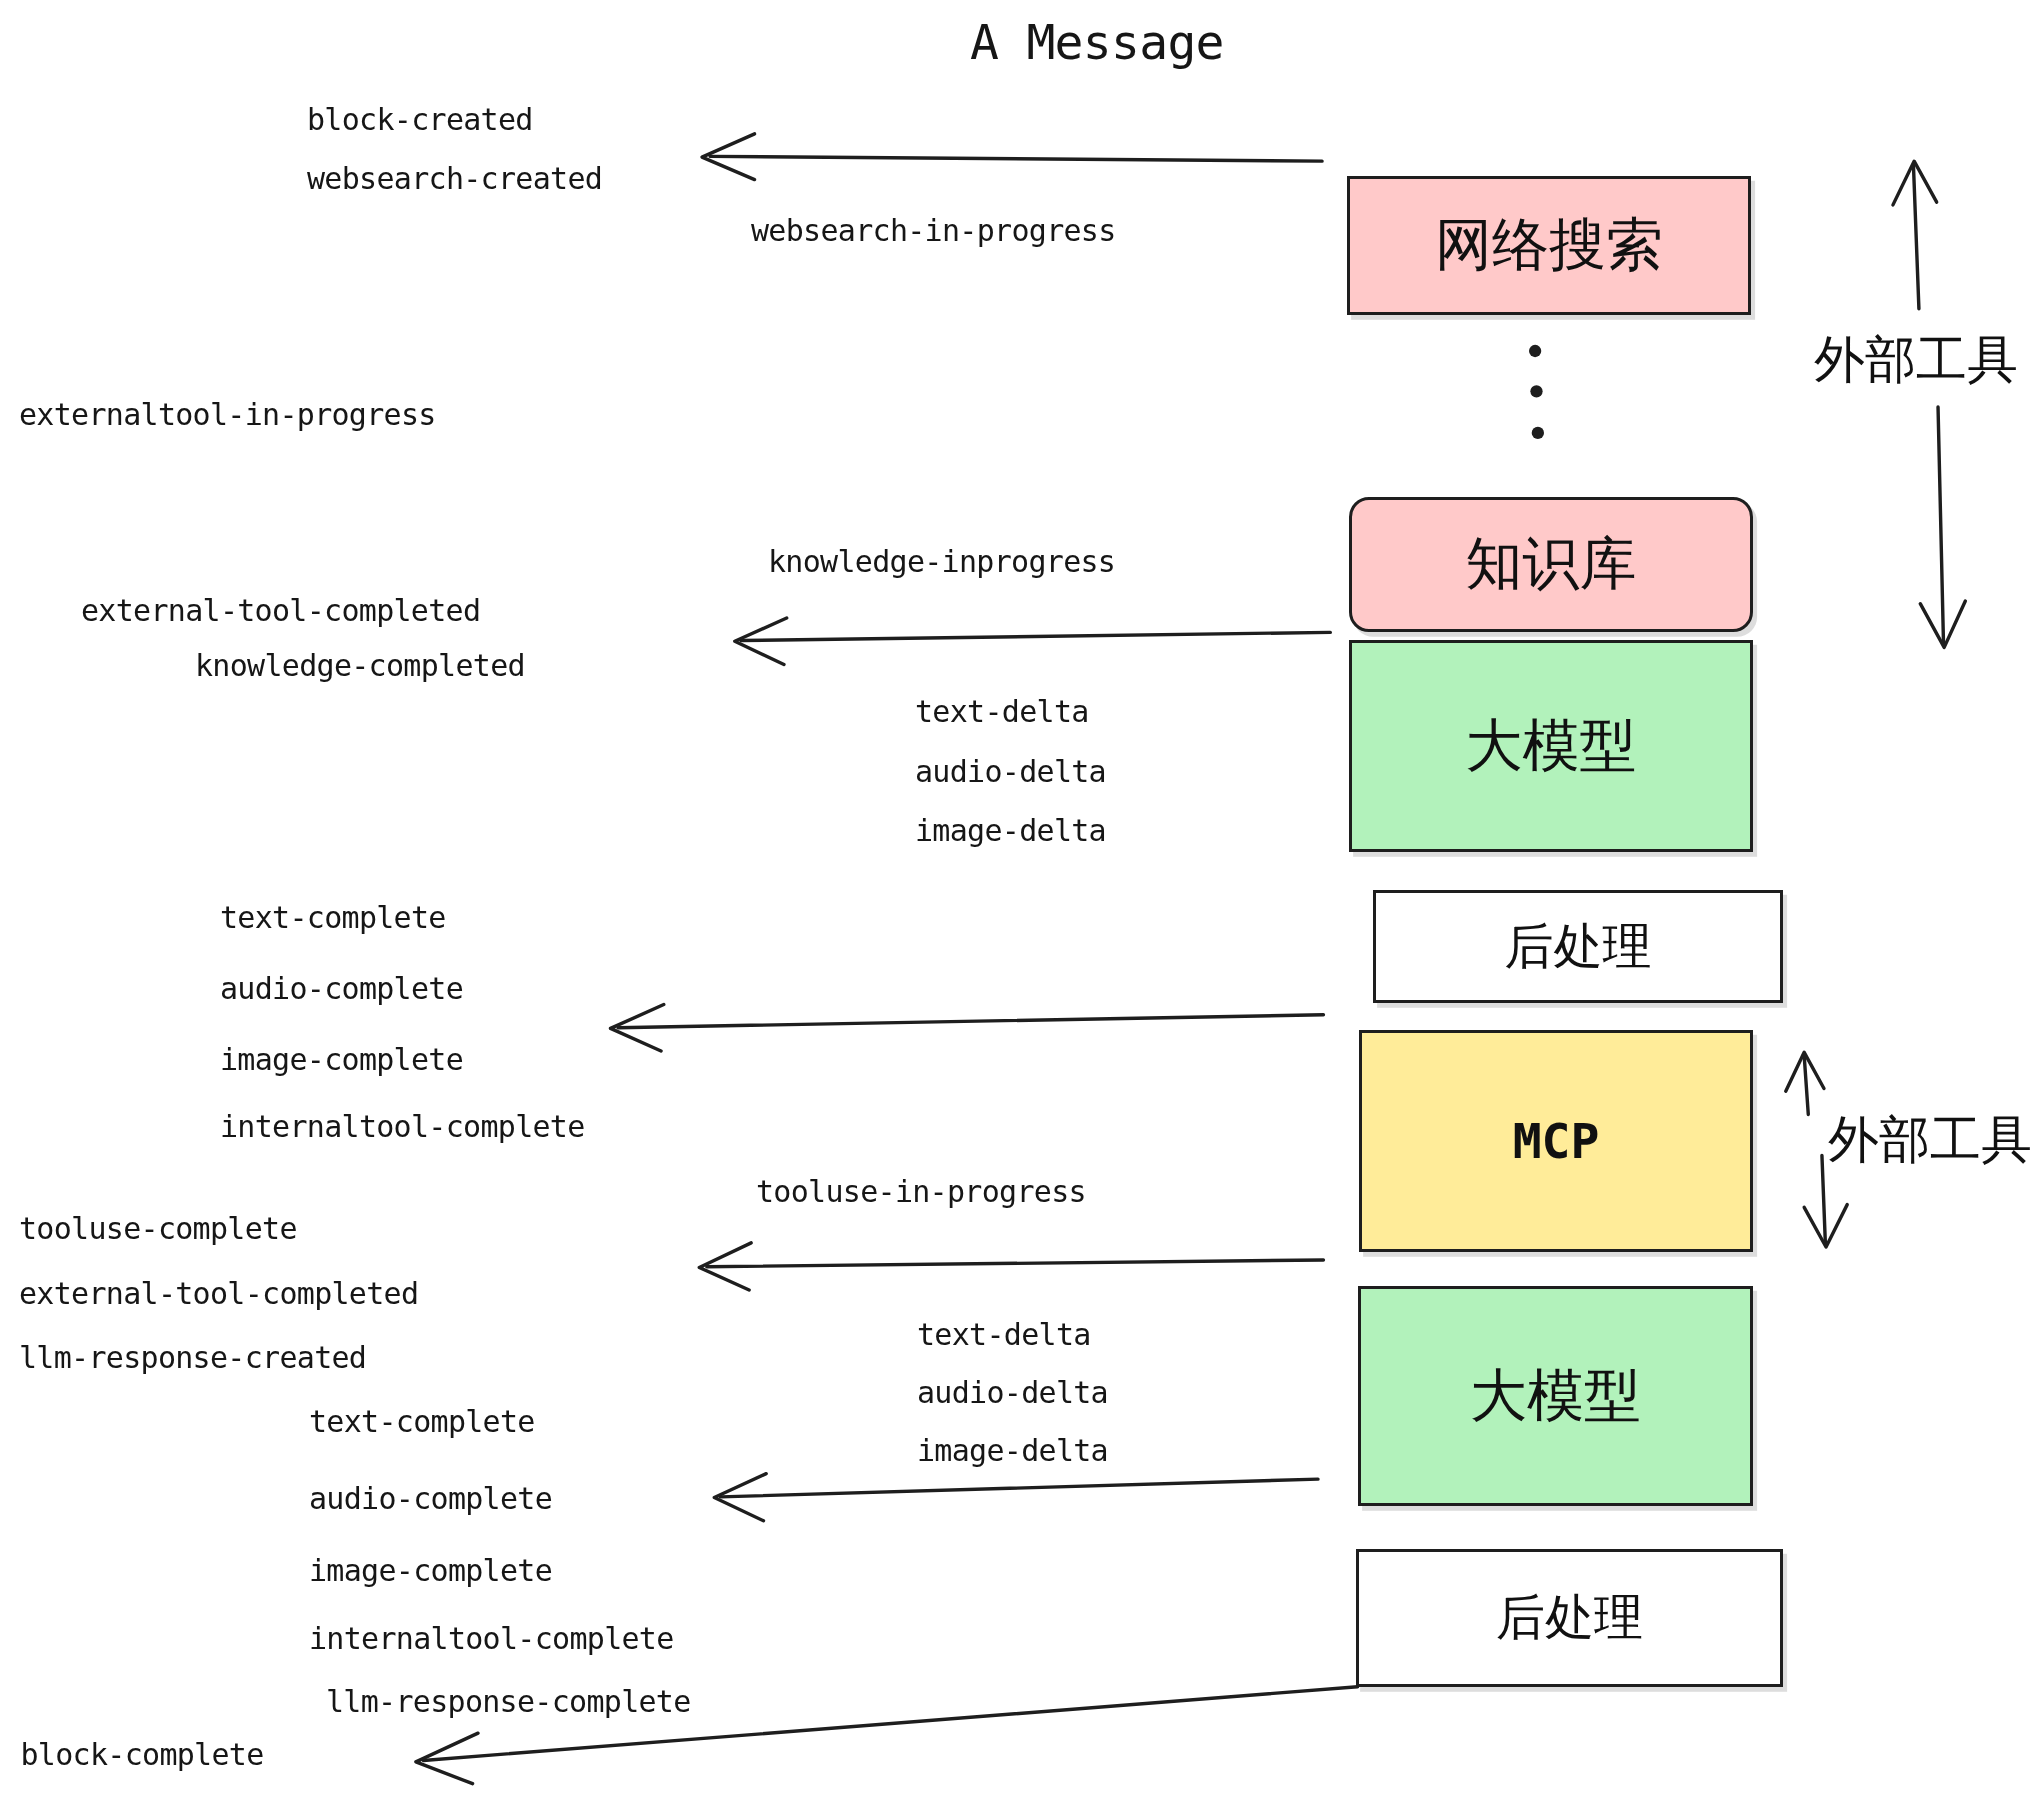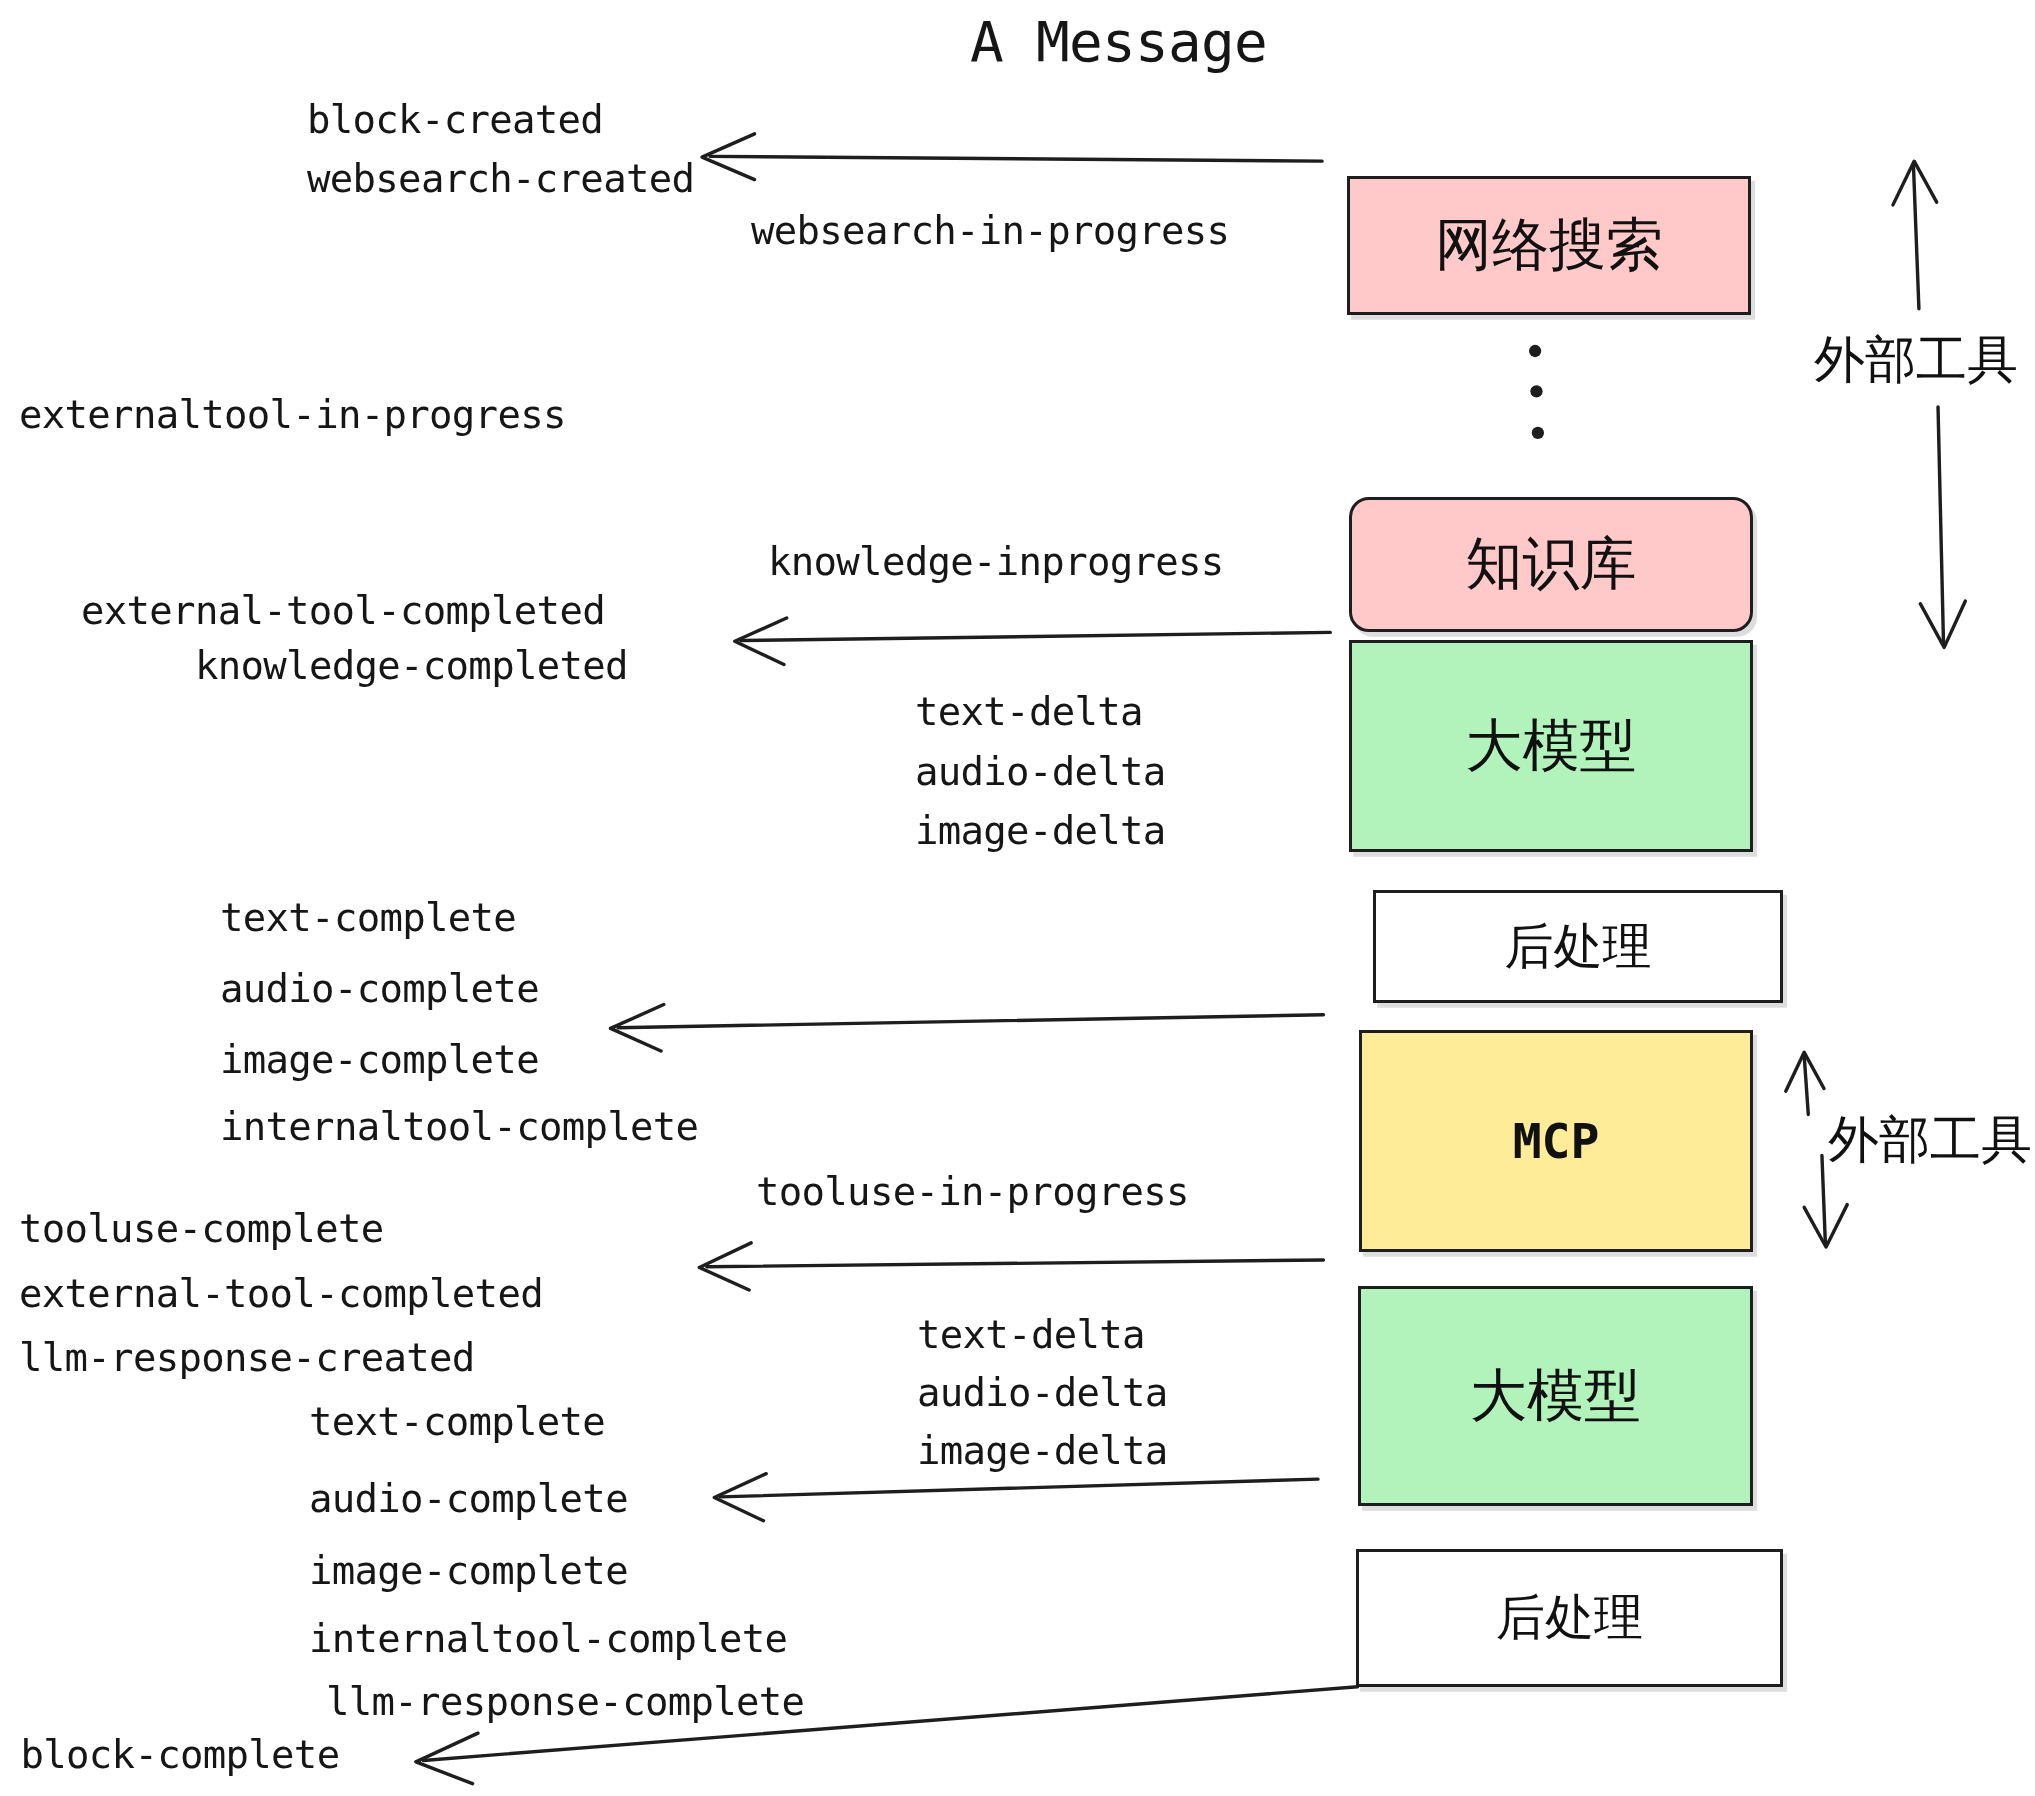--- a/index.html
+++ b/index.html
@@ -1,20 +1,20 @@
 <!DOCTYPE html>
 <html style="font-size:11px"><head>
 <meta charset="utf-8">
 <style>
   html,body{margin:0;padding:0;background:#ffffff;}
   #canvas{position:relative;width:2035px;height:1796px;background:#ffffff;overflow:hidden;
           font-family:"DejaVu Sans Mono","Liberation Mono",monospace;color:#1c1c1c;}
   .ev{position:absolute;font-family:"DejaVu Sans Mono","Liberation Mono",monospace;
-      font-size:39px;line-height:56px;white-space:nowrap;color:#161616;letter-spacing:-0.7px;}
-  .title{font-size:56px;}
+      font-size:30px;line-height:56px;white-space:nowrap;color:#161616;letter-spacing:-0.7px;}
+  .title{font-size:48px;}
   .box{position:absolute;border:3.4px solid #1e1e1e;display:flex;align-items:center;
        justify-content:center;box-sizing:border-box;box-shadow:4.1px 4.8px 0 rgba(120,120,120,.25);}
   .box .lbl{font-family:"Liberation Sans","DejaVu Sans",sans-serif;font-size:57px;color:#111;white-space:nowrap;}
   .box .lbl.small{font-size:49px;}
   .box .lbl.mono{font-family:"DejaVu Sans Mono","Liberation Mono",monospace;font-weight:bold;font-size:48px;}
   .side{position:absolute;font-family:"Liberation Sans","DejaVu Sans",sans-serif;
         font-size:51px;color:#111;white-space:nowrap;}
   svg{position:absolute;left:0;top:0;}
   .stroke{fill:none;stroke:#1e1e1e;stroke-width:5;stroke-linecap:round;stroke-linejoin:round;}
 </style>

